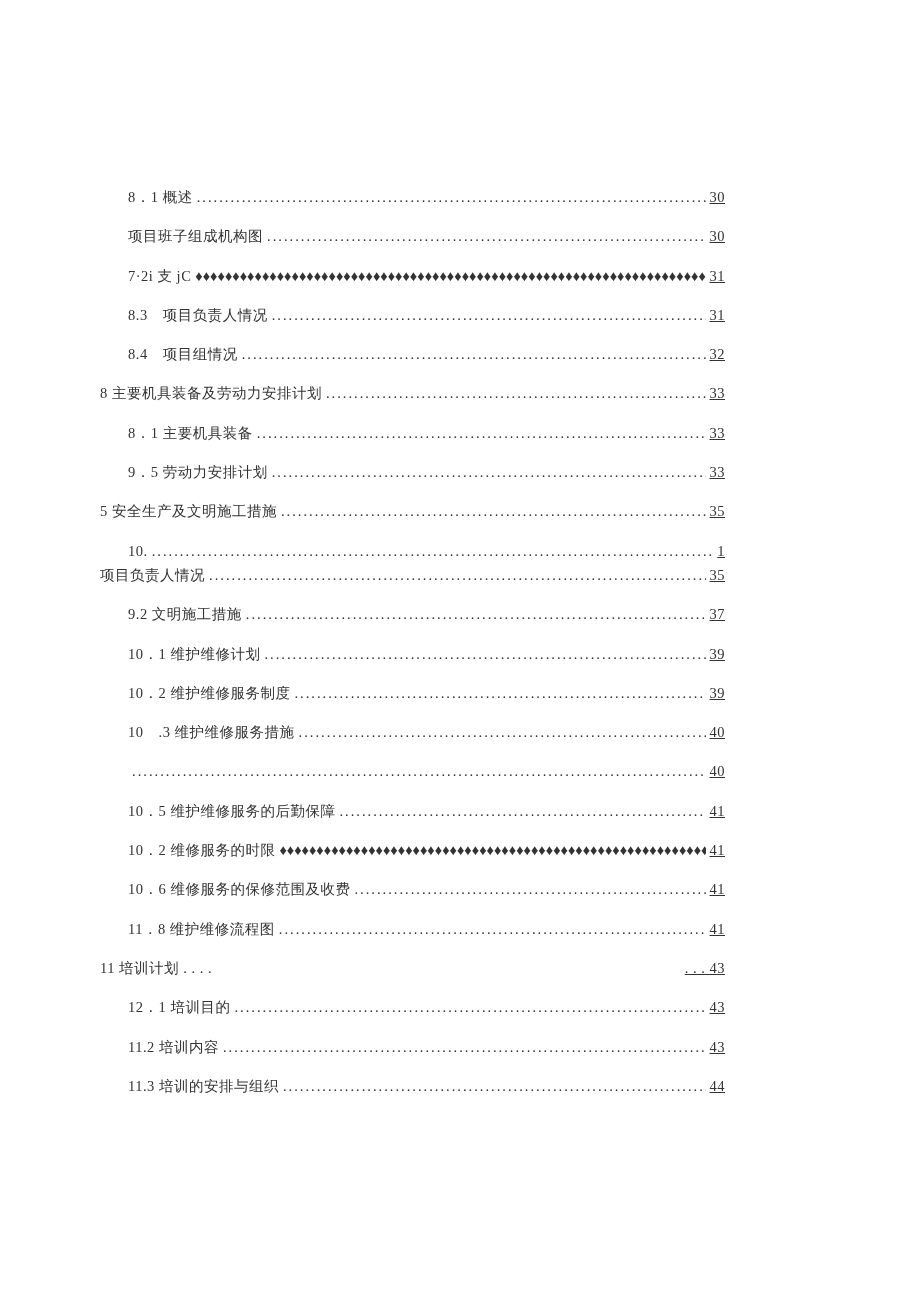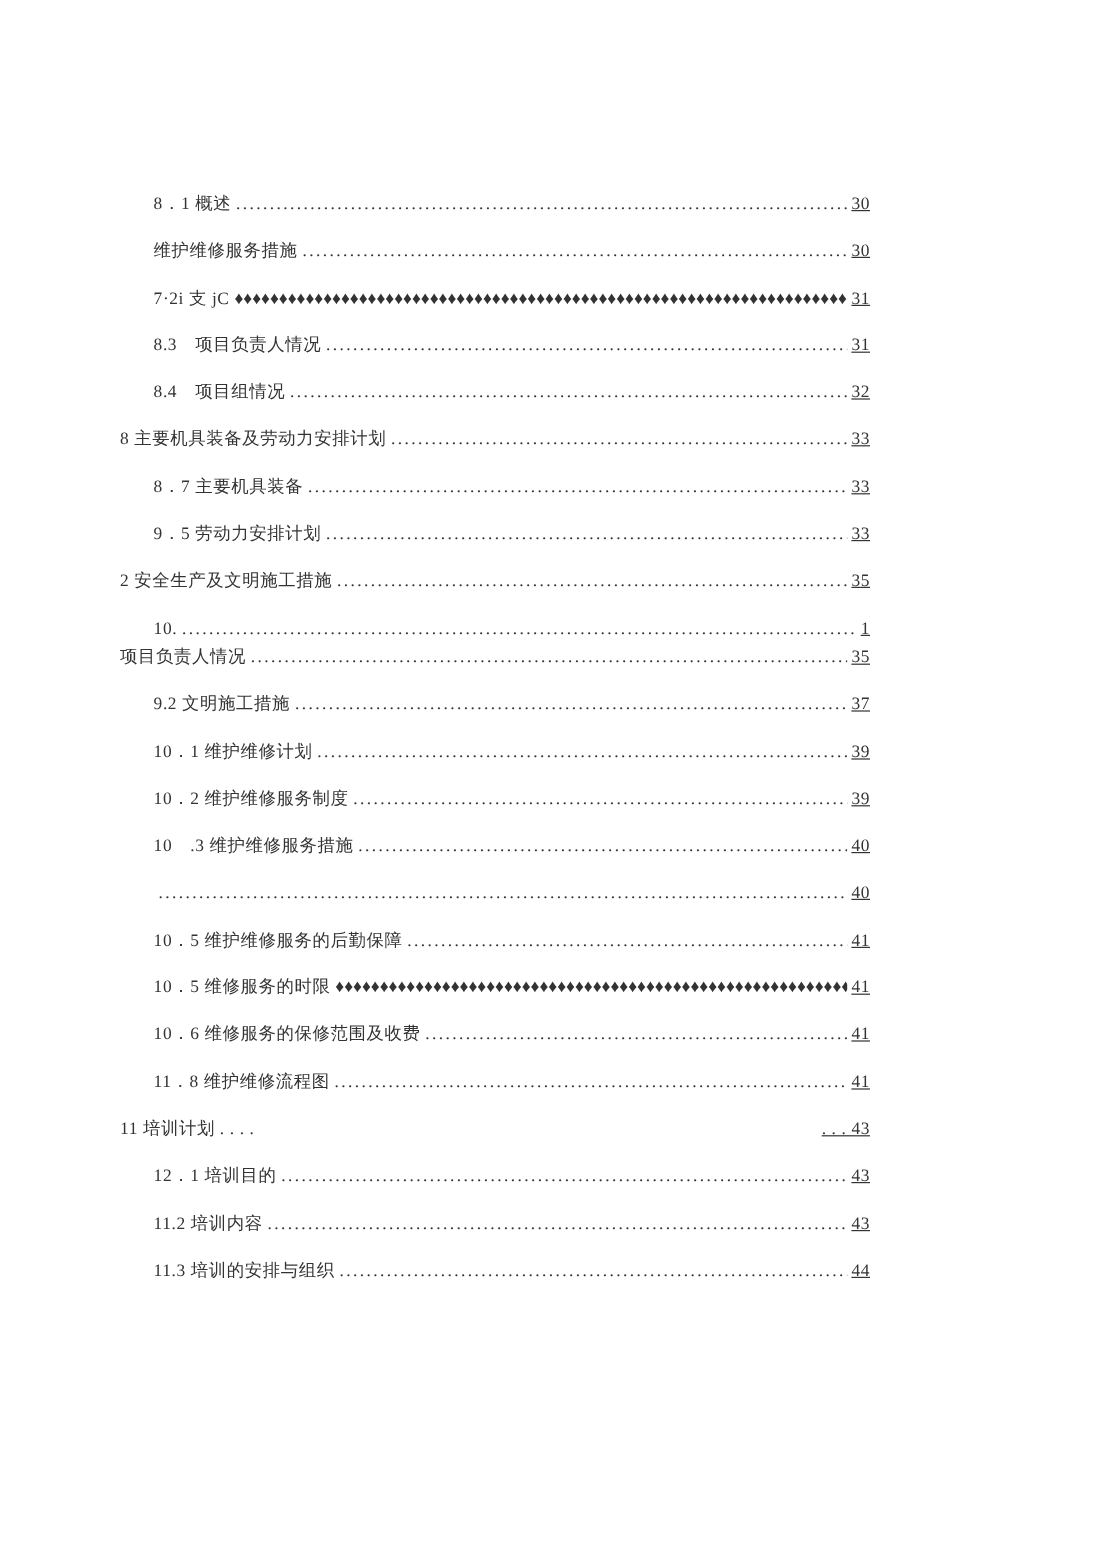--- a/index.html
+++ b/index.html
@@ -6,20 +6,21 @@
     margin: 0;
     padding: 0;
     background: #fff;
     width: 920px;
     font-family: "SimSun", "宋体", serif;
   }
   .page {
     padding: 160px 100px 60px 100px;
     box-sizing: border-box;
     width: 825px;
+    margin-top: 27px;
   }
   .toc-line {
     display: flex;
     align-items: baseline;
     font-size: 14.5px;
     color: #333;
     line-height: 1.4;
     margin-bottom: 19px;
     white-space: nowrap;
   }
@@ -49,21 +50,21 @@
 </head>
 <body>
 
 <div class="page" id="toc-container">
     <div class="toc-line indent-1">
       <span class="toc-label">8．1 概述 </span>
       <span class="toc-leader">..................................................................................................................................................................</span>
       <span class="toc-page">30</span>
     </div>
     <div class="toc-line indent-1">
-      <span class="toc-label">维护维修服务措施 </span>
+      <span class="toc-label">项目班子组成机构图 </span>
       <span class="toc-leader">..................................................................................................................................................................</span>
       <span class="toc-page">30</span>
     </div>
     <div class="toc-line indent-1">
       <span class="toc-label">7·2i 支 jC</span>
       <span class="toc-leader diamond">♦♦♦♦♦♦♦♦♦♦♦♦♦♦♦♦♦♦♦♦♦♦♦♦♦♦♦♦♦♦♦♦♦♦♦♦♦♦♦♦♦♦♦♦♦♦♦♦♦♦♦♦♦♦♦♦♦♦♦♦♦♦♦♦♦♦♦♦♦♦♦♦♦♦♦♦♦♦♦♦♦♦♦♦♦♦♦♦♦♦♦♦♦♦♦♦♦♦♦♦♦♦♦♦</span>
       <span class="toc-page">31</span>
     </div>
     <div class="toc-line indent-1">
       <span class="toc-label">8.3　项目负责人情况</span>
@@ -74,31 +75,31 @@
       <span class="toc-label">8.4　项目组情况</span>
       <span class="toc-leader">..................................................................................................................................................................</span>
       <span class="toc-page">32</span>
     </div>
     <div class="toc-line indent-0">
       <span class="toc-label">8 主要机具装备及劳动力安排计划 </span>
       <span class="toc-leader">..................................................................................................................................................................</span>
       <span class="toc-page">33</span>
     </div>
     <div class="toc-line indent-1">
-      <span class="toc-label">8．7 主要机具装备 </span>
+      <span class="toc-label">8．1 主要机具装备 </span>
       <span class="toc-leader">..................................................................................................................................................................</span>
       <span class="toc-page">33</span>
     </div>
     <div class="toc-line indent-1">
       <span class="toc-label">9．5 劳动力安排计划 </span>
       <span class="toc-leader">..................................................................................................................................................................</span>
       <span class="toc-page">33</span>
     </div>
     <div class="toc-line indent-0">
-      <span class="toc-label">2 安全生产及文明施工措施 </span>
+      <span class="toc-label">5 安全生产及文明施工措施 </span>
       <span class="toc-leader">..................................................................................................................................................................</span>
       <span class="toc-page">35</span>
     </div>
     <div class="stack">
       <div class="toc-line indent-1">
         <span class="toc-label">10.</span>
         <span class="toc-leader">..................................................................................................................................................................</span>
         <span class="toc-page">1</span>
       </div>
       <div class="toc-line indent-0">
@@ -130,21 +131,21 @@
     <div class="toc-line indent-1">
       <span class="toc-leader">..................................................................................................................................................................</span>
       <span class="toc-page">40</span>
     </div>
     <div class="toc-line indent-1">
       <span class="toc-label">10．5 维护维修服务的后勤保障 </span>
       <span class="toc-leader">..................................................................................................................................................................</span>
       <span class="toc-page">41</span>
     </div>
     <div class="toc-line indent-1">
-      <span class="toc-label">10．5 维修服务的时限</span>
+      <span class="toc-label">10．2 维修服务的时限</span>
       <span class="toc-leader diamond">♦♦♦♦♦♦♦♦♦♦♦♦♦♦♦♦♦♦♦♦♦♦♦♦♦♦♦♦♦♦♦♦♦♦♦♦♦♦♦♦♦♦♦♦♦♦♦♦♦♦♦♦♦♦♦♦♦♦♦♦♦♦♦♦♦♦♦♦♦♦♦♦♦♦♦♦♦♦♦♦♦♦♦♦♦♦♦♦♦♦♦♦♦♦♦♦♦♦♦♦♦♦♦♦</span>
       <span class="toc-page">41</span>
     </div>
     <div class="toc-line indent-1">
       <span class="toc-label">10．6 维修服务的保修范围及收费 </span>
       <span class="toc-leader">..................................................................................................................................................................</span>
       <span class="toc-page">41</span>
     </div>
     <div class="toc-line indent-1">
       <span class="toc-label">11．8 维护维修流程图 </span>

